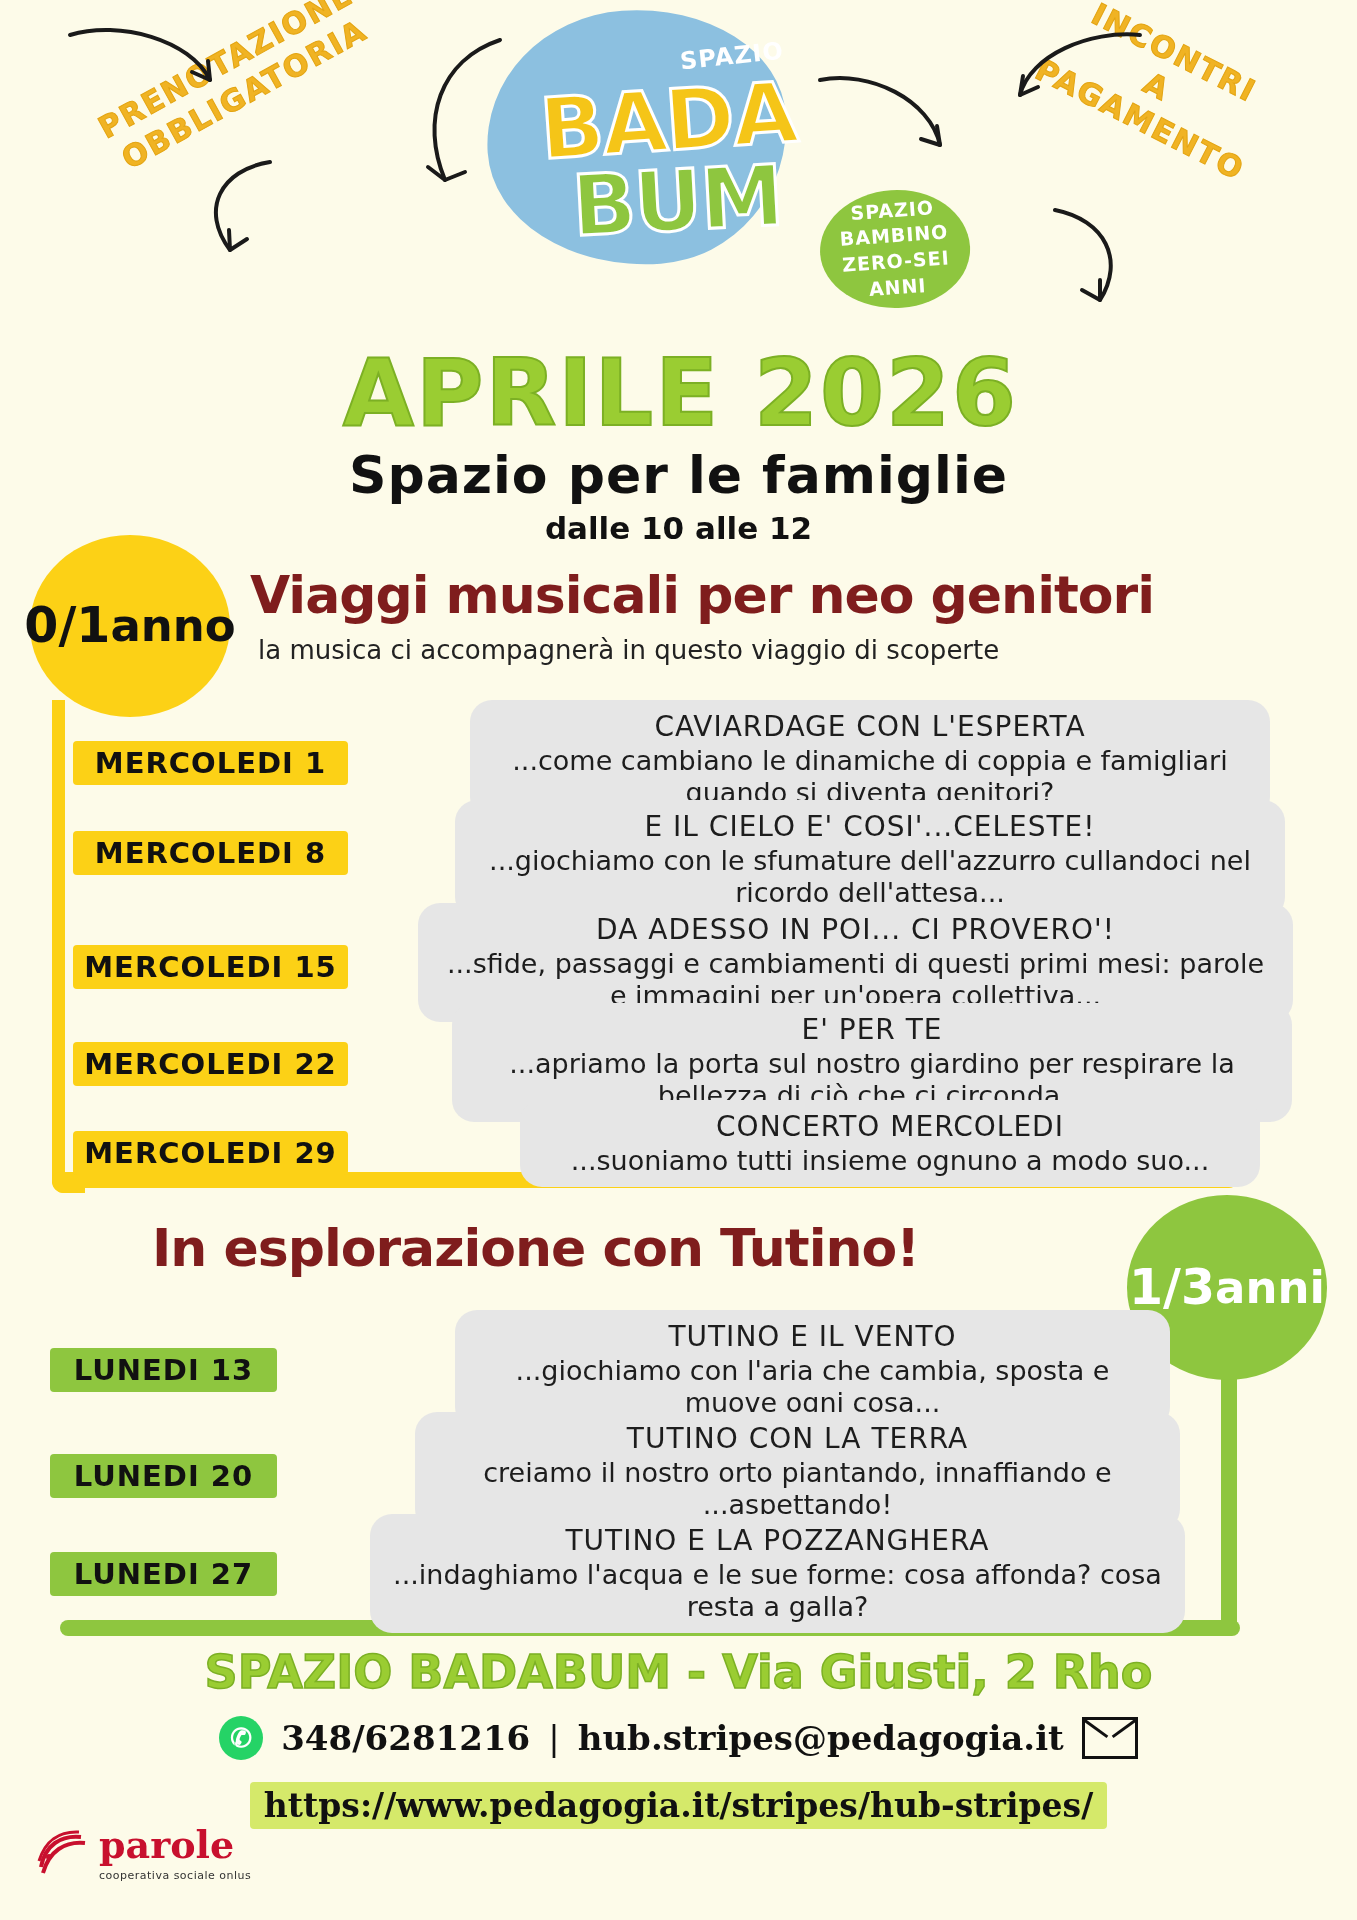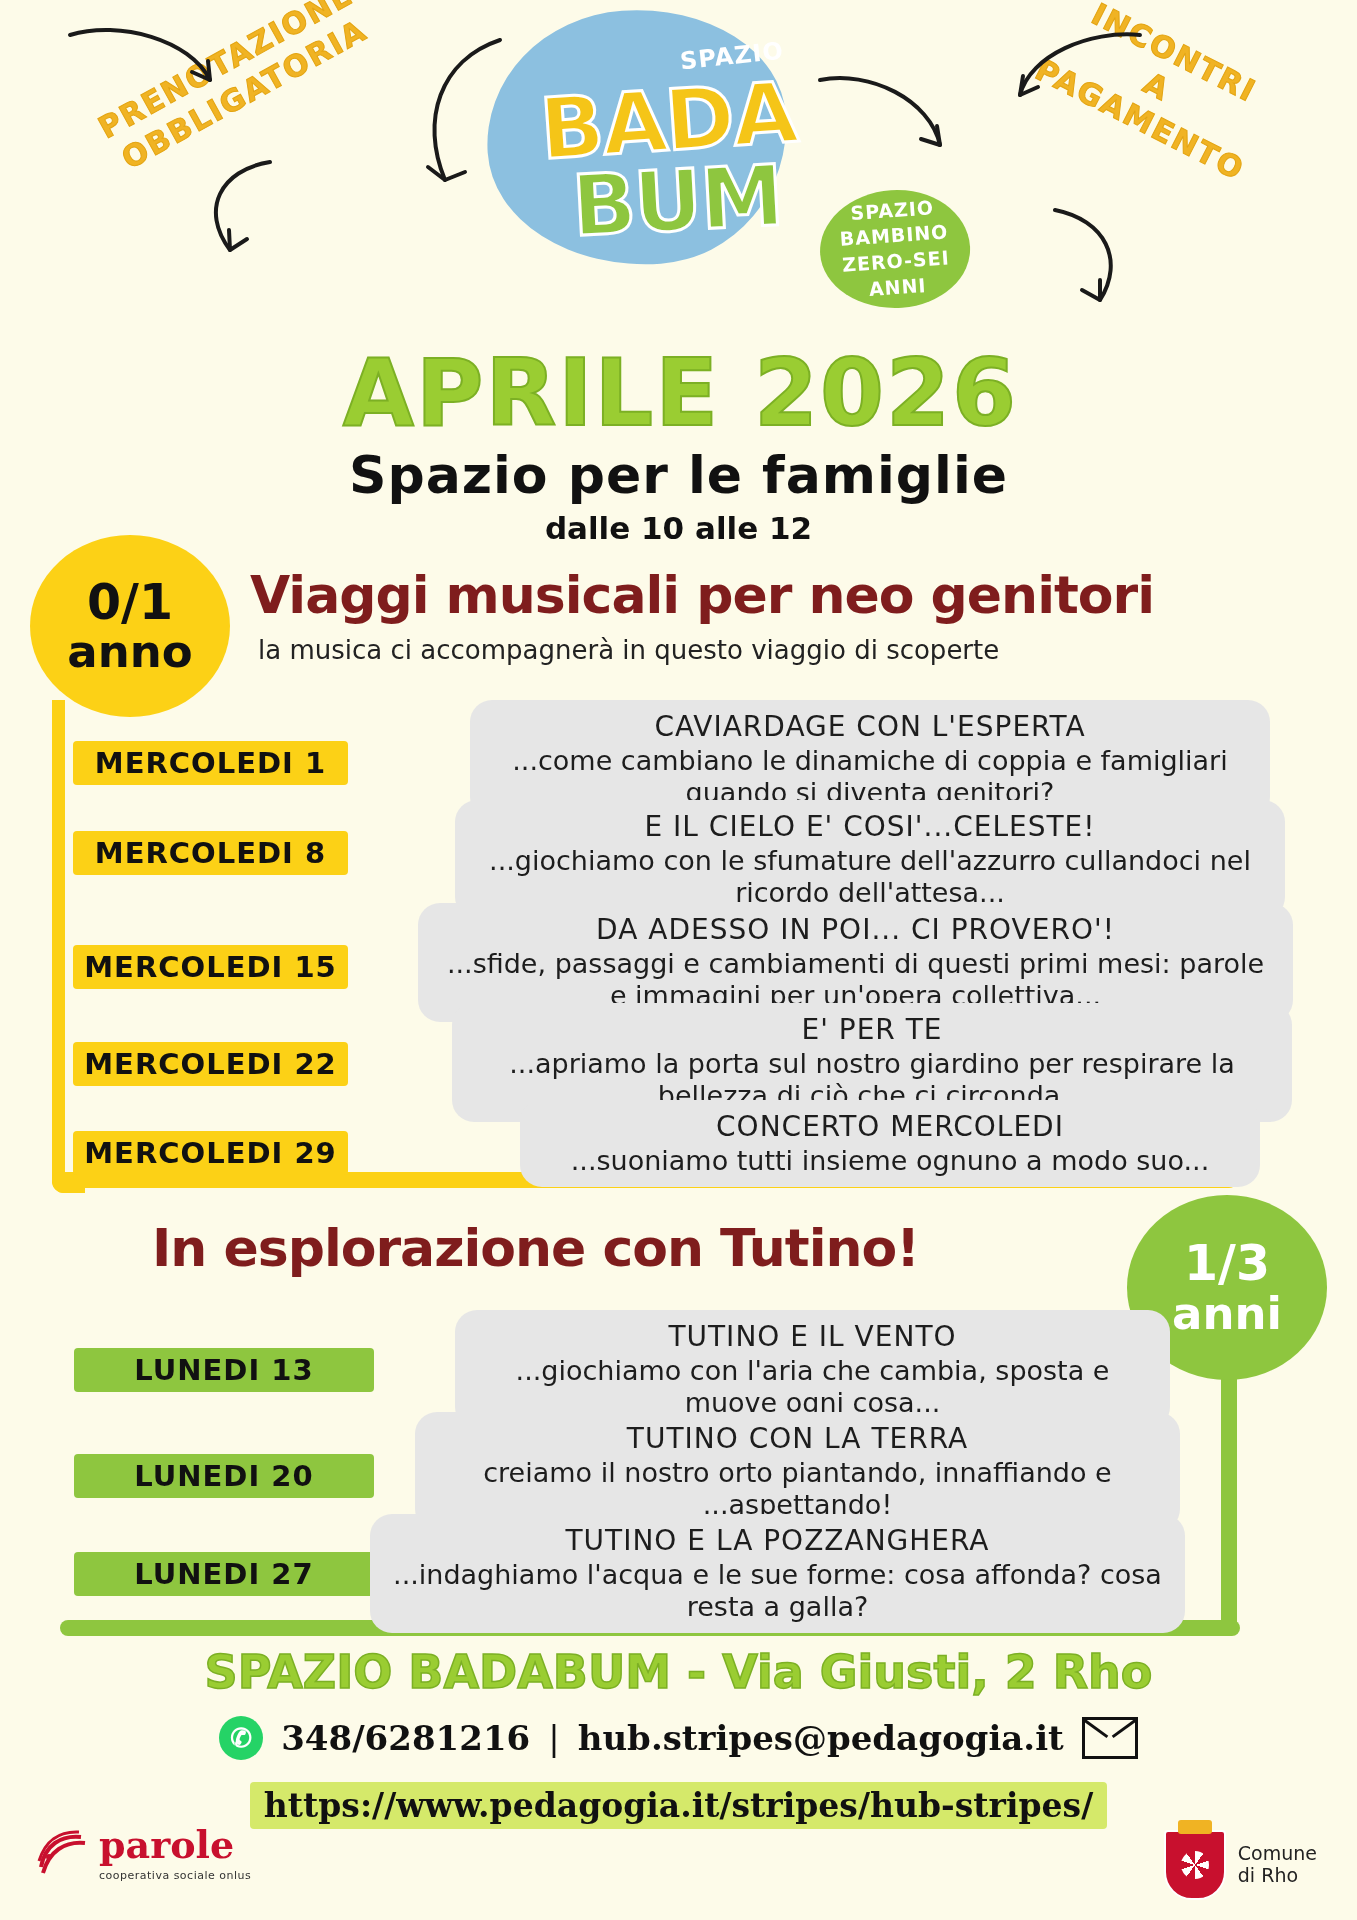--- a/index.html
+++ b/index.html
@@ -85,21 +85,21 @@
     font-size:52px;font-weight:bold;color:#111;letter-spacing:1px;
   }
   .hours{
     position:absolute;left:0;right:0;top:510px;text-align:center;
     font-size:31px;font-weight:bold;color:#111;
   }
 
   
   .age-badge{
     position:absolute;border-radius:50%;
-    display:flex;flex-direction:column;align-items:center;justify-content:center;
+    display:flex;align-items:center;justify-content:center;
     font-weight:bold;color:#111;text-align:center;line-height:1.05;
   }
   .age-yellow{left:30px;top:535px;width:200px;height:182px;background:#fcd116;}
   .age-yellow .l1{font-size:49px;}
   .age-yellow .l2{font-size:45px;}
   .age-green{right:30px;top:1195px;width:200px;height:185px;background:#8ec63f;}
   .age-green .l1{font-size:49px;color:#fff;}
   .age-green .l2{font-size:45px;color:#fff;}
 
   
@@ -118,21 +118,21 @@
   .sec2-title{left:152px;top:1218px;font-size:52px;letter-spacing:-1px;}
   .sec2-sub{position:absolute;left:152px;top:1285px;font-size:26px;color:#222;}
 
   
   .chip{
     position:absolute;height:44px;display:flex;align-items:center;justify-content:center;
     font-size:29px;font-weight:bold;color:#111;letter-spacing:1px;
     border-radius:4px;
   }
   .chip-y{background:#fcd116;width:275px;left:73px;}
-  .chip-g{background:#8ec63f;width:300px;left:74px;}
+  .chip-g{background:#8ec63f;width:227px;left:50px;}
 
   
   .bubble{
     position:absolute;background:#e6e6e6;border-radius:22px;
     padding:10px 18px;box-sizing:border-box;text-align:center;color:#1d1d1d;
   }
   .bubble .bt{font-size:28px;letter-spacing:1px;display:block;margin-bottom:2px;}
   .bubble .bd{font-size:27px;line-height:1.18;display:block;}
 
   
@@ -314,23 +314,14 @@
         <path d="M4,34 C10,14 24,4 44,5" stroke="#c8102e" stroke-width="3" fill="none"></path>
         <circle cx="14" cy="30" r="3" fill="#c8102e"></circle>
       </svg>
     </span>
     <span>
       <span class="stripes-name">parole</span><br>
       <span class="stripes-sub">cooperativa sociale onlus</span>
     </span>
   </div>
 
-  <div class="comune">
-    <span class="comune-crest">
-        <span class="crown"></span>
-      </span>
-    <span class="comune-txt">
-      <span>Comune</span><br>
-      <span>di Rho</span>
-    </span>
-  </div>
 
 </div>
 
 </body></html>

